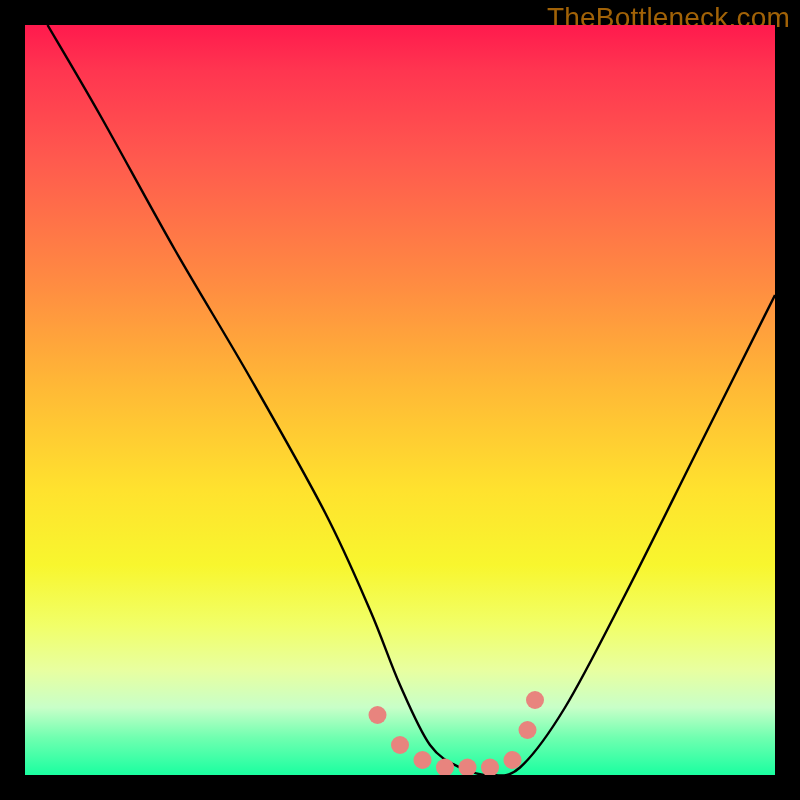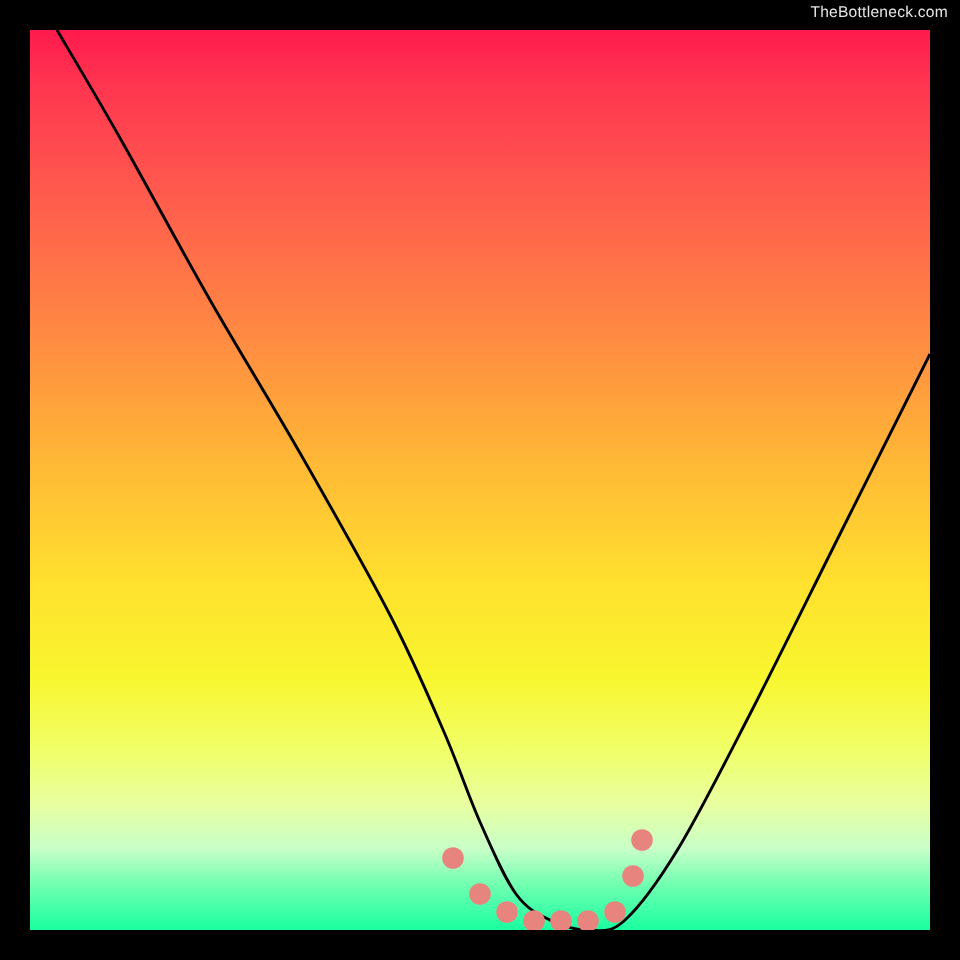--- a/index.html
+++ b/index.html
@@ -41,22 +41,22 @@
       #e8ffa0 86%,
       #c8ffc8 91%,
       #70ffb0 95%,
       #1affa0 100%
     );
   }
   .watermark {
     position: absolute;
     top: 2px;
     right: 10px;
-    color: #e5e5e5;
-    font-size: 13px;
+    color: #a16207;
+    font-size: 28px;
     font-weight: 500;
     letter-spacing: 0.2px;
     user-select: none;
   }
   svg.curves {
     position: absolute;
     inset: 0;
   }
 </style>
 </head>

